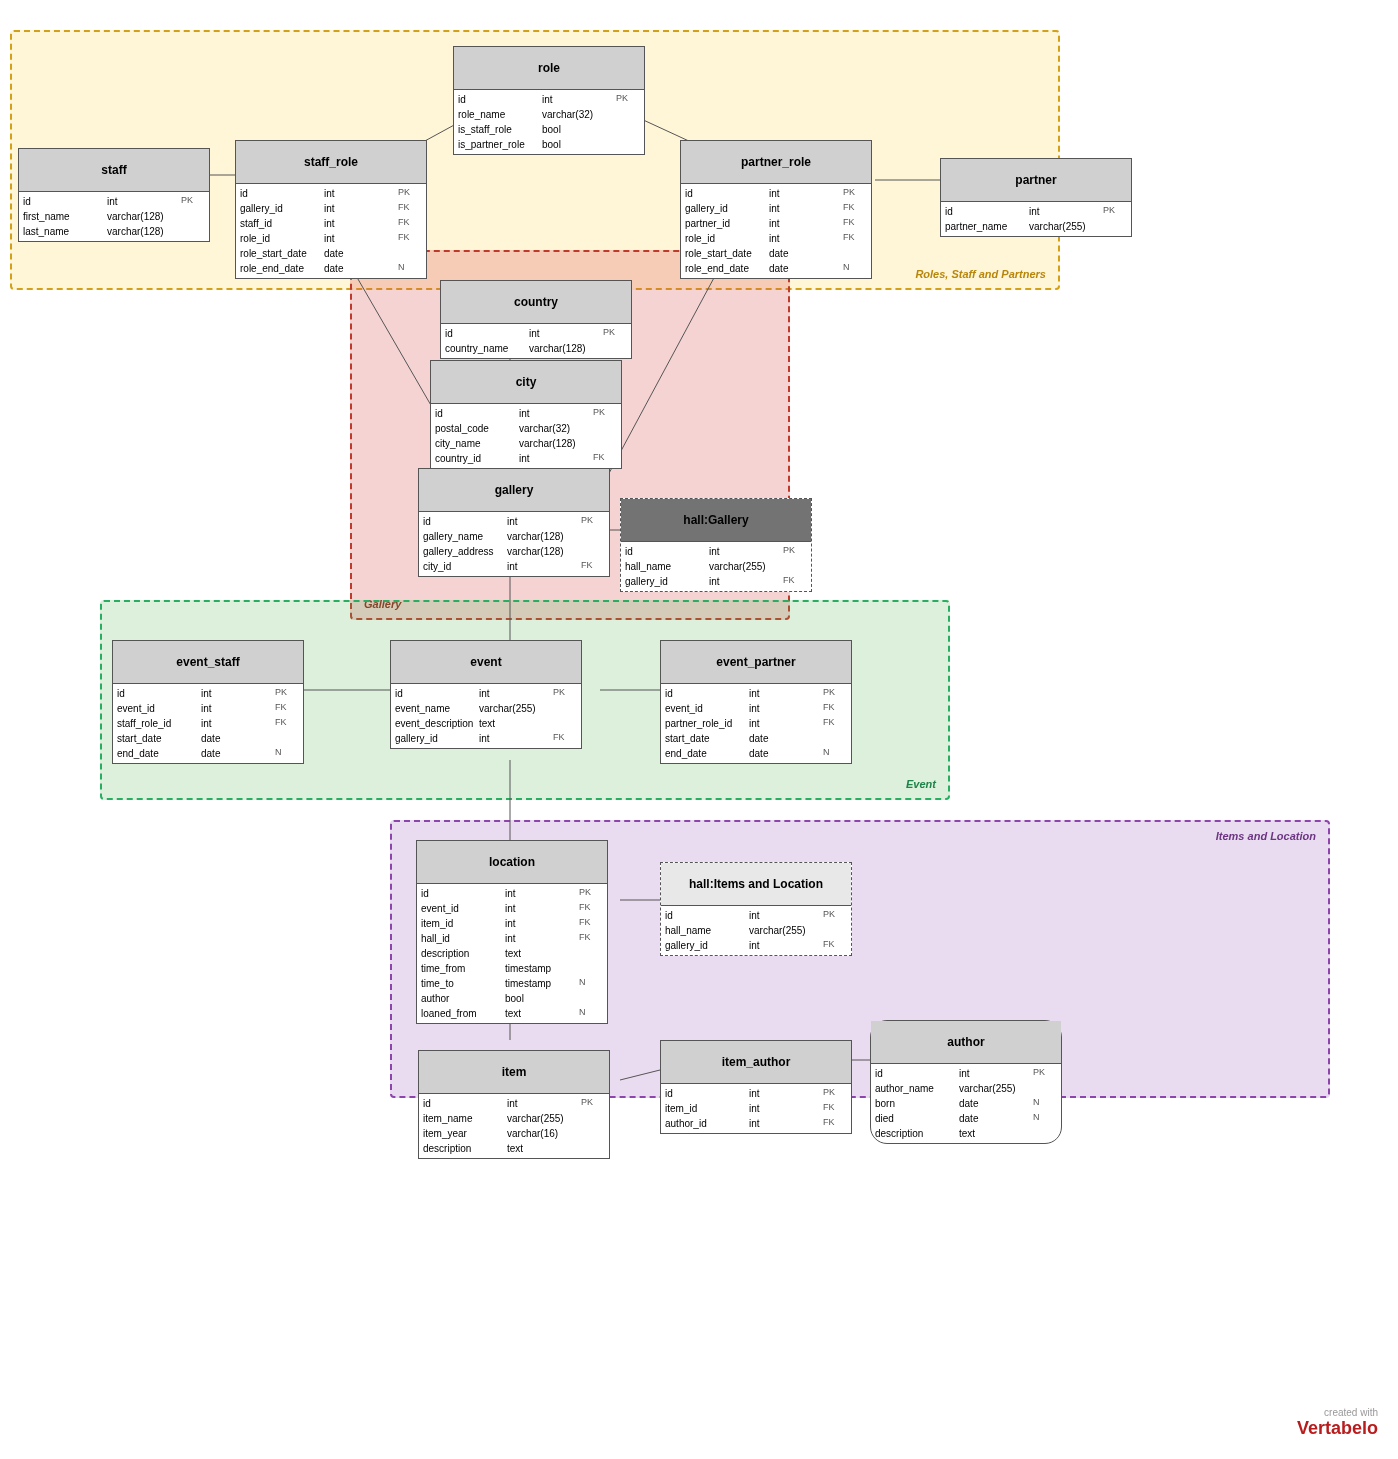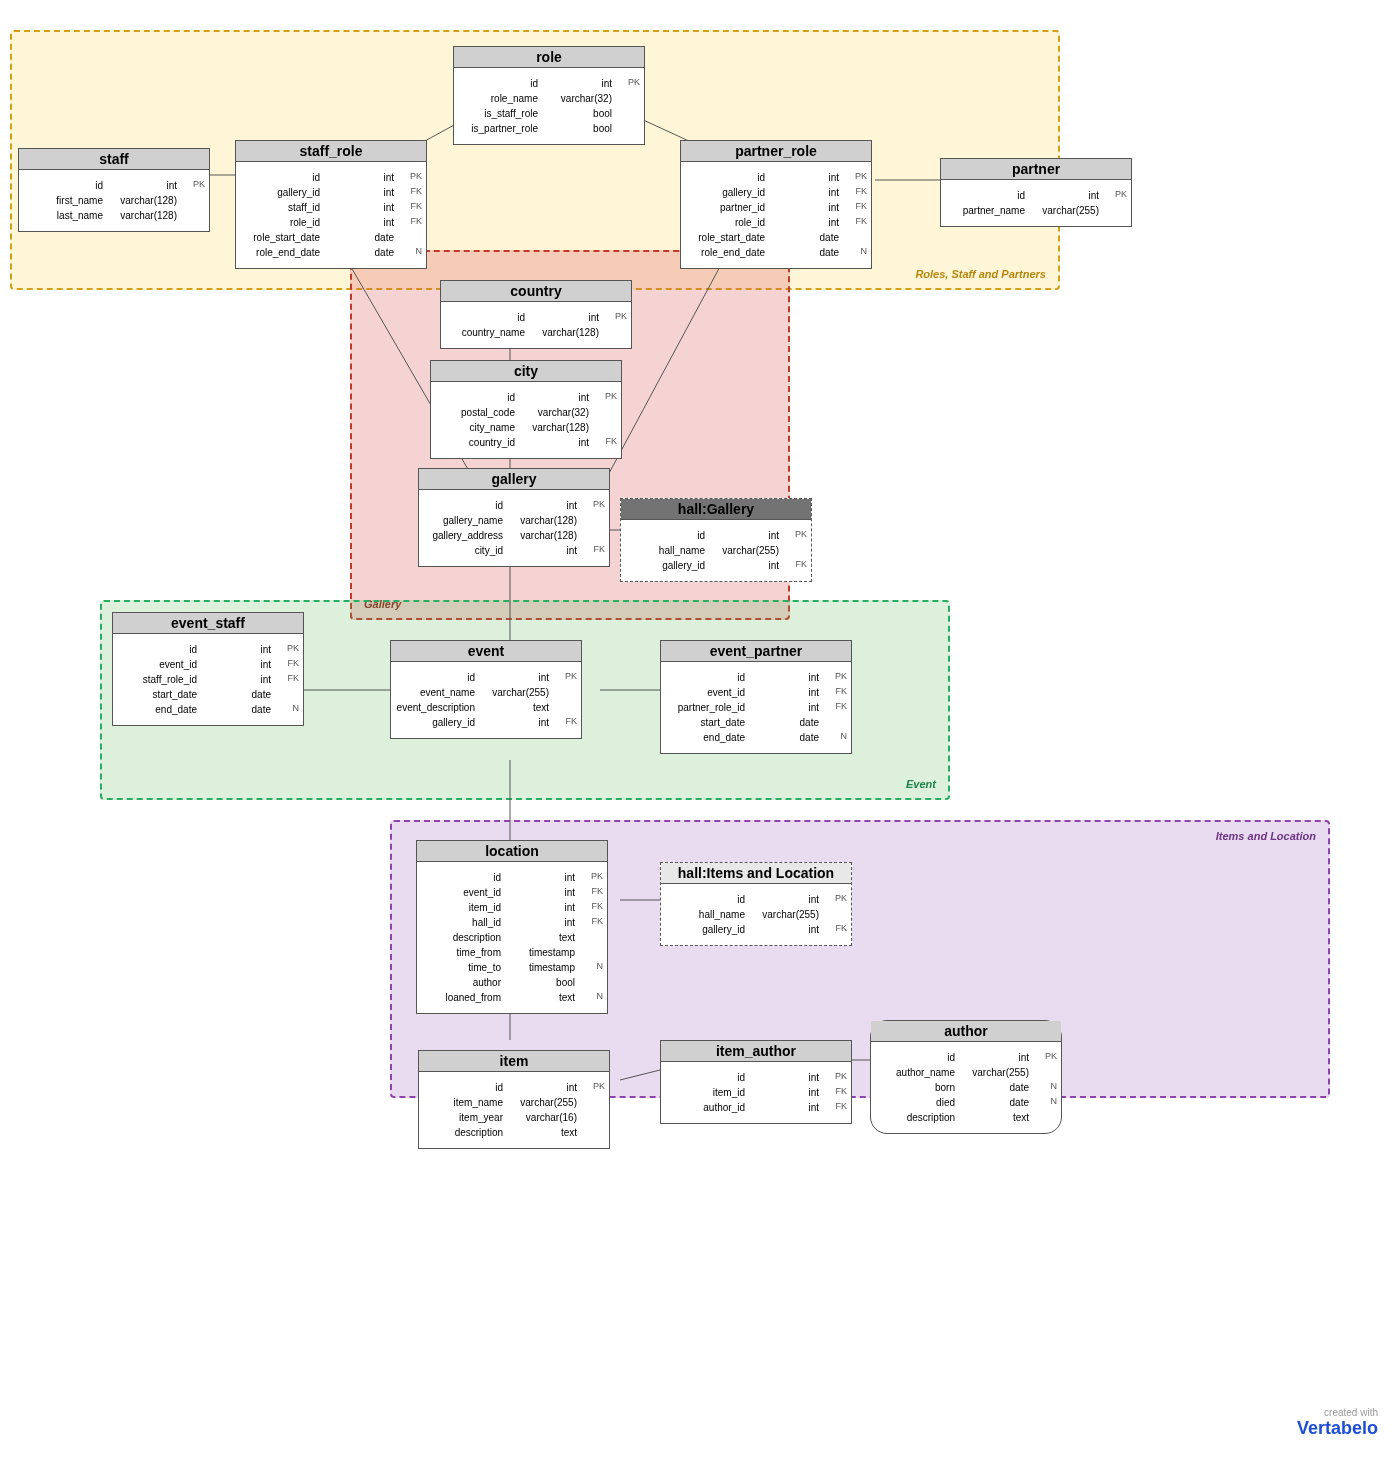--- a/index.html
+++ b/index.html
@@ -67,28 +67,27 @@
       position: absolute;
       background: #fff;
       border: 1px solid #555;
       min-width: 140px;
     }
 
     .entity-header {
       background: #d0d0d0;
       text-align: center;
       font-weight: bold;
-      padding: 2px 6px;
+      padding: 14px 6px;
       border-bottom: 1px solid #555;
-      font-size: 14px;
+      font-size: 12px;
     }
 
     .entity-body {
-      padding: 8px 4px;
-      text-align: right;
+      padding: 2px 4px;
     }
 
     .entity-row {
       display: flex;
       gap: 4px;
       line-height: 1.5;
       font-size: 10px;
     }
 
     .col-name { min-width: 80px; }
@@ -114,21 +113,21 @@
       position: absolute;
       bottom: 20px;
       right: 20px;
       text-align: right;
       font-size: 10px;
       color: #999;
     }
     .watermark .brand {
       font-size: 18px;
       font-weight: bold;
-      color: #1d4ed8;
+      color: #b91c1c;
     }
   </style>
 </head>
 <body>
 
 <div class="diagram-container">
 
   <div class="region region-roles">
     <span class="region-label" style="bottom: 8px; right: 12px; color: #b8860b;">Roles, Staff and Partners</span>
   </div>
@@ -425,21 +424,21 @@
           <span class="col-key"></span>
         </div>
       <div class="entity-row">
           <span class="col-name">gallery_id</span>
           <span class="col-type">int</span>
           <span class="col-key">FK</span>
         </div>
     </div>
   </div>
 
-  <div class="entity" style="left: 112px; top: 612px;">
+  <div class="entity" style="left: 112px; top: 640px;">
     <div class="entity-header">event_staff</div>
     <div class="entity-body">
       <div class="entity-row">
           <span class="col-name">id</span>
           <span class="col-type">int</span>
           <span class="col-key">PK</span>
         </div>
       <div class="entity-row">
           <span class="col-name">event_id</span>
           <span class="col-type">int</span>

